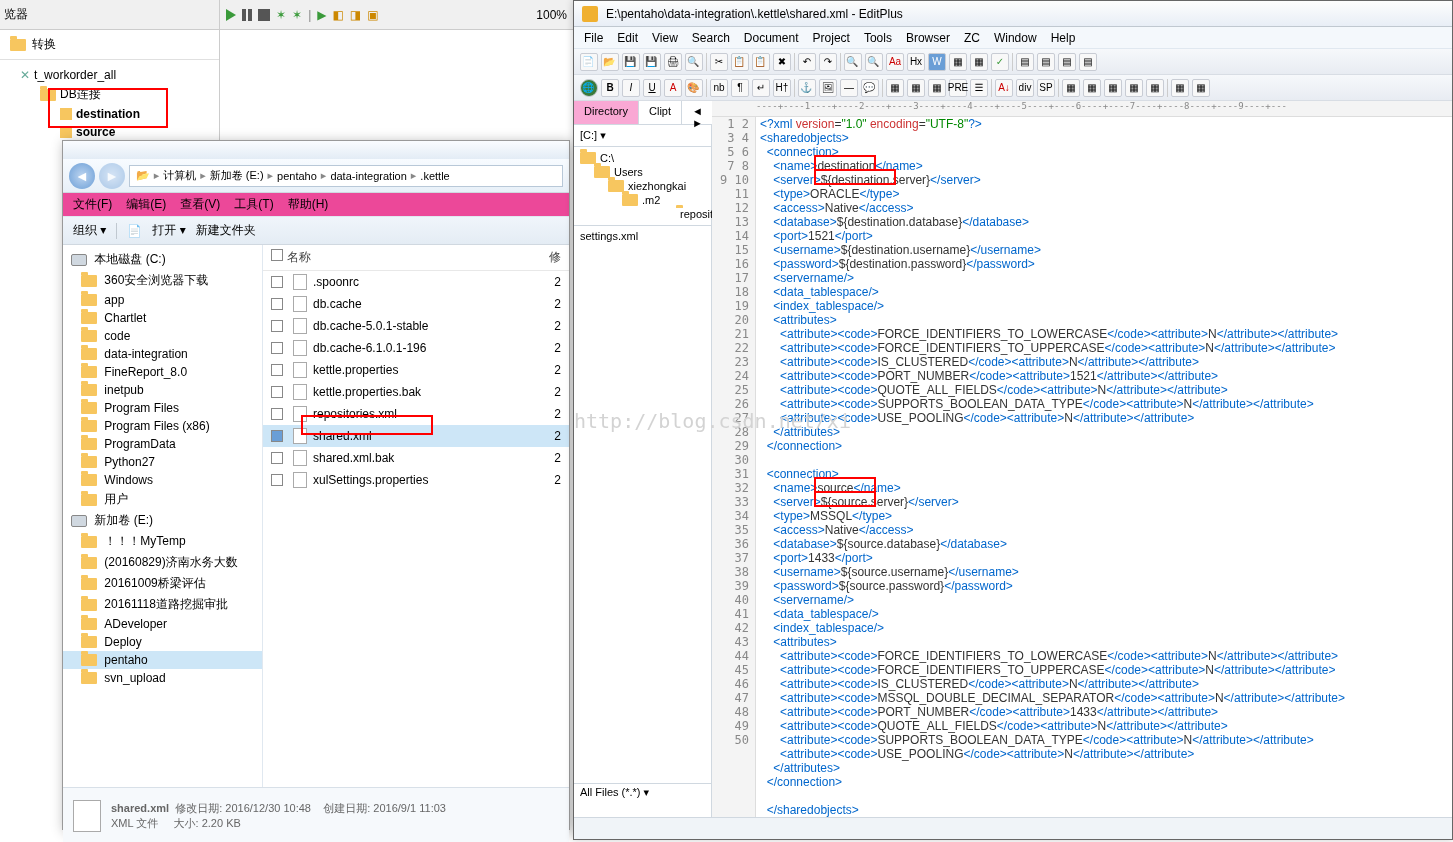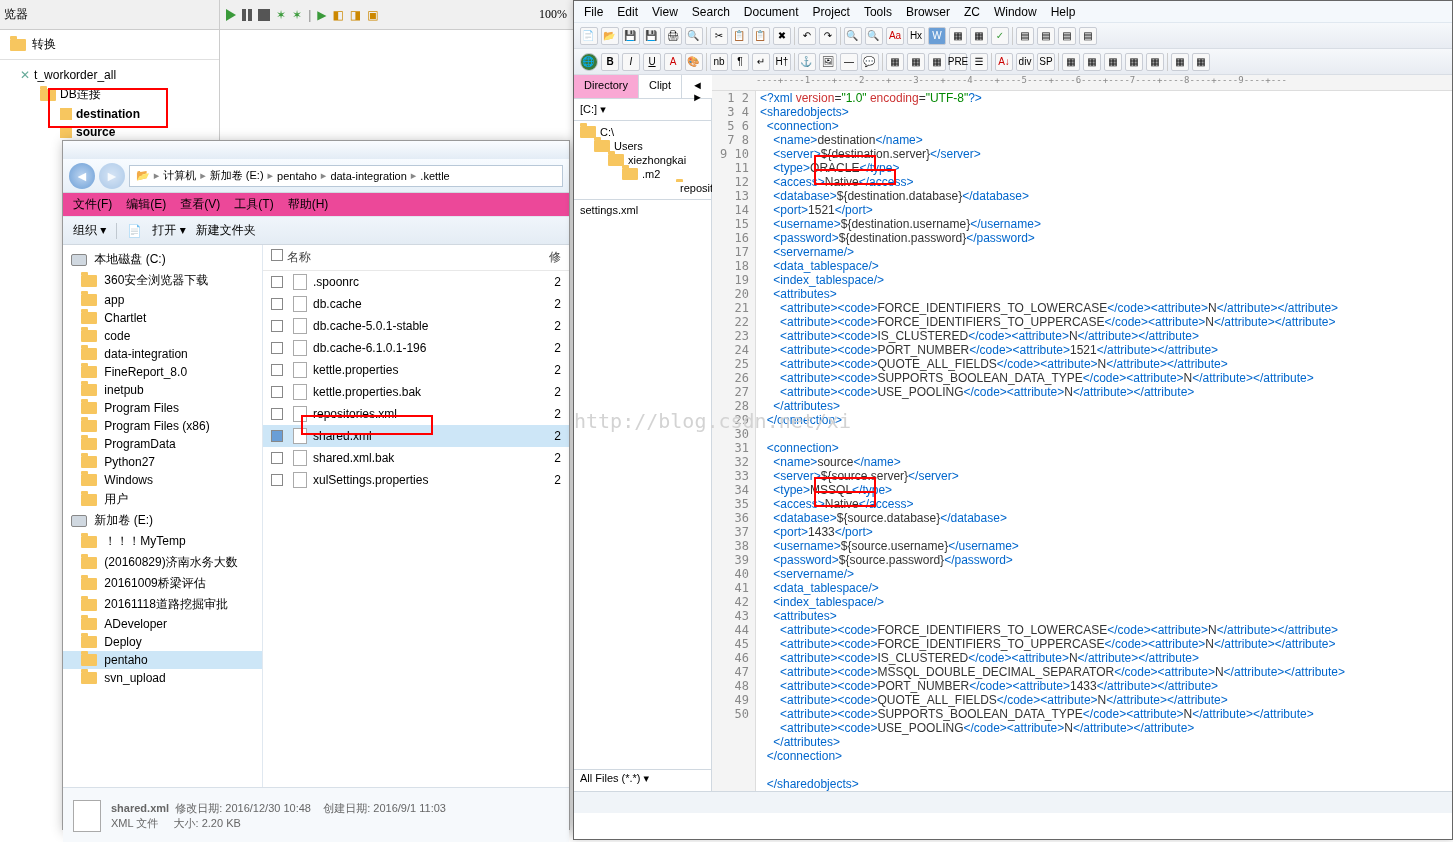--- a/index.html
+++ b/index.html
@@ -15,21 +15,21 @@
 .tree-item.lvl2 { padding-left: 40px; }
 .tree-item.lvl3 { padding-left: 60px; }
 .tree-item.bold { font-weight: bold; }
 .redbox1 { position: absolute; left: 48px; top: 88px; width: 120px; height: 40px; border: 2px solid red; pointer-events: none; }
 
 
 .main-toolbar { position: absolute; left: 220px; top: 0; right: 880px; height: 30px; background: #f0f0f0; border-bottom: 1px solid #ccc; display: flex; align-items: center; padding: 0 6px; gap: 6px; }
 .play { border-left: 10px solid #3a9a3a; border-top: 6px solid transparent; border-bottom: 6px solid transparent; width:0;height:0;}
 .pause { display:flex; gap:2px;} .pause span{width:4px;height:12px;background:#555;}
 .stop { width: 12px; height: 12px; background: #555; }
-.zoom { margin-left: auto; font-family: Liberation Serif, serif; }
+.zoom { margin-left: auto; }
 
 
 .explorer { position: absolute; left: 62px; top: 140px; width: 508px; height: 690px; background: #fff; border: 1px solid #999; box-shadow: 2px 2px 12px rgba(0,0,0,0.3); }
 .explorer-titlebar { height: 18px; background: linear-gradient(#fafcff,#e3ecf5); }
 .explorer-nav { height: 34px; display: flex; align-items: center; padding: 0 6px; gap: 4px; background: linear-gradient(#f7fbff,#e8f0f8); border-bottom: 1px solid #d0d8e0; }
 .nav-btn { width: 26px; height: 26px; border-radius: 50%; background: radial-gradient(#bcd4f0,#6b9ed6); display: flex; align-items: center; justify-content: center; color: #fff; font-size: 14px; }
 .breadcrumb { flex: 1; height: 22px; border: 1px solid #b8c8d8; background: #fff; display: flex; align-items: center; padding: 0 6px; gap: 4px; font-size: 11px; }
 .bc-sep { color: #888; }
 .explorer-menu { height: 24px; display: flex; align-items: center; gap: 14px; padding: 0 10px; background: #ec4899; font-size: 12px; border-bottom: 1px solid #e0e8f0; }
 .explorer-toolbar { height: 28px; display: flex; align-items: center; gap: 10px; padding: 0 10px; background: linear-gradient(#f0f5fb,#e4ecf4); border-bottom: 1px solid #d0d8e0; font-size: 12px; }
@@ -65,21 +65,21 @@
 .ep-side-tab.act { background: #f9a8d4; }
 .ep-drive { padding: 4px 6px; border-bottom: 1px solid #d0d8e0; font-size: 11px; }
 .ep-dir-tree { flex: 0 0 auto; padding: 4px 0; border-bottom: 1px solid #d0d8e0; font-size: 11px; }
 .ep-dir-item { display: flex; align-items: center; gap: 4px; padding: 1px 4px; cursor: pointer; }
 .ep-dir-item.lvl0 { padding-left: 6px; }
 .ep-dir-item.lvl1 { padding-left: 20px; }
 .ep-dir-item.lvl2 { padding-left: 34px; }
 .ep-dir-item.lvl3 { padding-left: 48px; }
 .ep-dir-item.lvl4 { padding-left: 62px; margin-left: 40px; }
 .ep-filelist { flex: 1; padding: 4px 6px; font-size: 11px; }
-.ep-filter { height: 22px; border-top: 1px solid #d0d8e0; padding: 2px 6px; font-size: 11px; }
+.ep-filter { height: 34px; border-top: 1px solid #d0d8e0; padding: 2px 6px; font-size: 11px; }
 .ep-ruler { height: 16px; background: #f4f4f4; border-bottom: 1px solid #ddd; font-size: 9px; color: #888; white-space: nowrap; overflow: hidden; padding-left: 44px; font-family: Consolas, monospace; letter-spacing: 0; }
 .ep-gutter { width: 44px; background: #f4f4f4; border-right: 1px solid #ddd; font-family: Consolas, monospace; font-size: 12px; color: #888; text-align: right; padding: 0 6px; line-height: 14px; }
 .ep-code { flex: 1; font-family: Consolas, monospace; font-size: 12px; line-height: 14px; white-space: pre; padding-left: 4px; color: #333; overflow: auto; }
 .ep-code-wrap { display: flex; flex-direction: column; flex: 1; overflow: hidden; }
 .ep-code-body { display: flex; flex: 1; overflow: hidden; }
 .xml-t { color: #0066cc; }
 .xml-a { color: #cc3333; }
 .xml-v { color: #008800; }
 .ep-status { height: 22px; background: #f0f4f8; border-top: 1px solid #d0d8e0; }
 .redbox3 { position: absolute; border: 2px solid red; pointer-events: none; }
@@ -277,20 +277,24 @@
         <span>XML 文件</span>
         &nbsp;&nbsp;&nbsp;&nbsp;<span>大小:</span>
         <span>2.20 KB</span>
       </div>
     </div>
   </div>
   <div class="redbox2" style="left:238px;top:274px;width:132px;height:20px;"></div>
 </div>
 
 <div class="editplus">
+  <div class="ep-title">
+    <span class="icon"></span>
+    <span>E:\pentaho\data-integration\.kettle\shared.xml - EditPlus</span>
+  </div>
   <div class="ep-menu" id="ep-menu">
       <span>File</span>
       <span>Edit</span>
       <span>View</span>
       <span>Search</span>
       <span>Document</span>
       <span>Project</span>
       <span>Tools</span>
       <span>Browser</span>
       <span>ZC</span>

